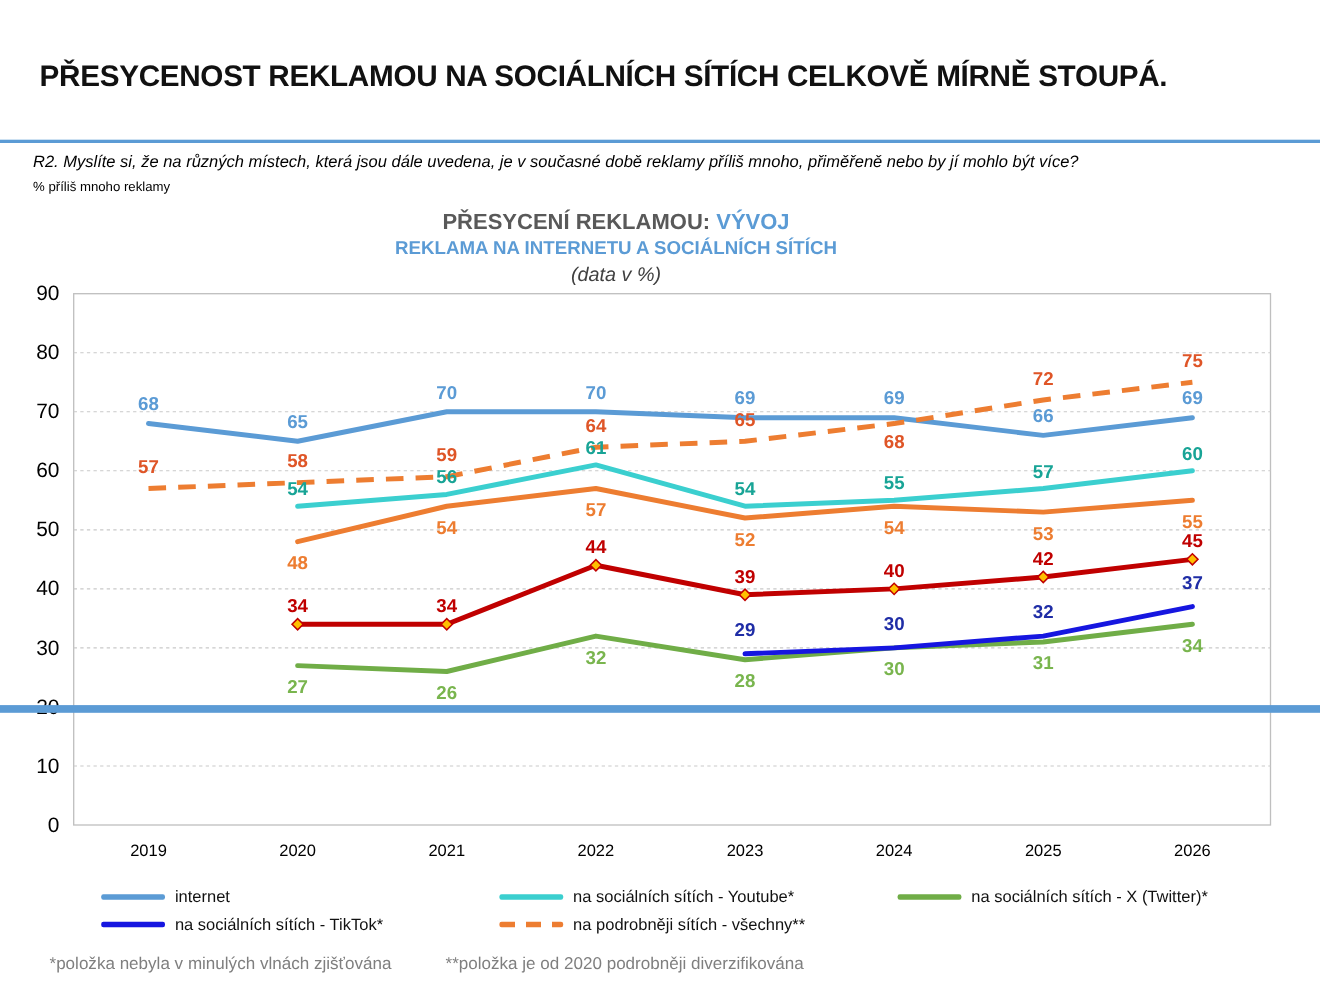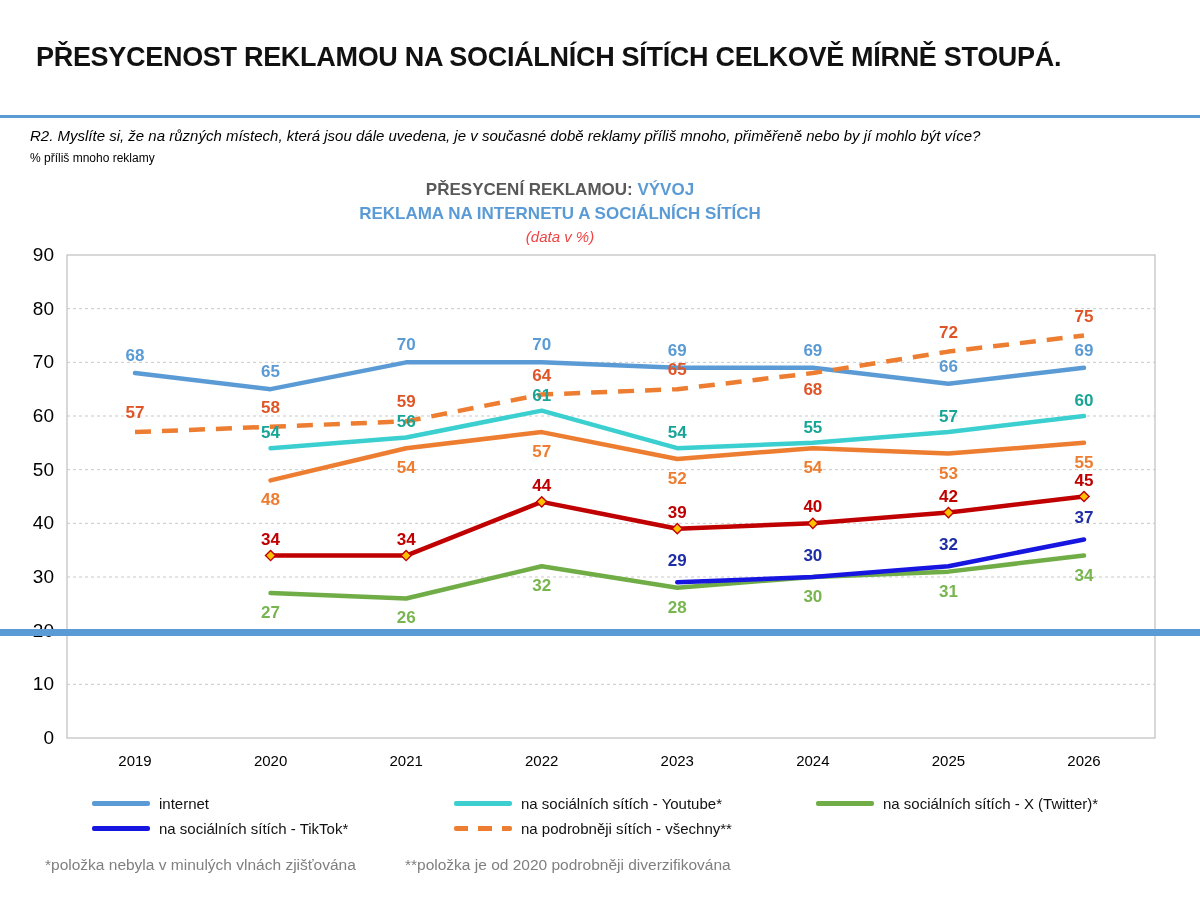--- a/index.html
+++ b/index.html
@@ -1,37 +1,37 @@
 <!DOCTYPE html>
 <html><head>
 <meta charset="utf-8">
 <style>
   html,body{margin:0;padding:0;}
   body{
     width:1200px;height:900px;overflow:hidden;background:#ffffff;
     font-family:"Liberation Sans", sans-serif;position:relative;
   }
-  #page{position:absolute;inset:0;width:1200px;height:636px;background:#fff;}
+  #page{position:absolute;inset:0;width:1200px;height:636px;background:#fff;margin-top:12px;}
 
   .main-title{
     position:absolute;left:36px;top:42px;width:1140px;
     font-size:27px;font-weight:bold;color:#111;letter-spacing:-0.3px;
   }
   .top-rule{
     position:absolute;left:0;top:115px;width:1200px;height:3px;background:#5B9BD5;
   }
   .question-block{position:absolute;left:30px;top:126px;width:1150px;color:#000;}
   .question-line{font-style:italic;font-size:15px;line-height:20px;}
   .measure-line{font-size:12px;line-height:20px;margin-top:2px;}
 
   .chart-title-block{position:absolute;left:0;top:178px;width:1120px;text-align:center;}
-  .ct-line1{font-size:17px;font-weight:bold;color:#595959;line-height:24px;}
+  .ct-line1{font-size:20px;font-weight:bold;color:#595959;line-height:24px;}
   .ct-highlight{color:#5B9BD5;}
   .ct-line2{font-size:17px;font-weight:bold;color:#5B9BD5;line-height:24px;}
-  .ct-line3{font-size:15px;font-style:italic;color:#ef4444;line-height:22px;}
+  .ct-line3{font-size:18px;font-style:italic;color:#404040;line-height:22px;}
 
   svg.chart{position:absolute;left:0;top:0;width:1200px;height:900px;}
 
   .legend{
     position:absolute;left:92px;top:792px;width:1060px;
     display:grid;grid-template-columns:362px 362px 320px;row-gap:3px;
   }
   .legend-item{display:flex;align-items:center;height:22px;}
   .swatch{position:relative;width:58px;height:14px;flex:0 0 58px;margin-right:9px;}
   .swatch .bar{position:absolute;left:0;top:5px;width:58px;height:5px;border-radius:2px;}

